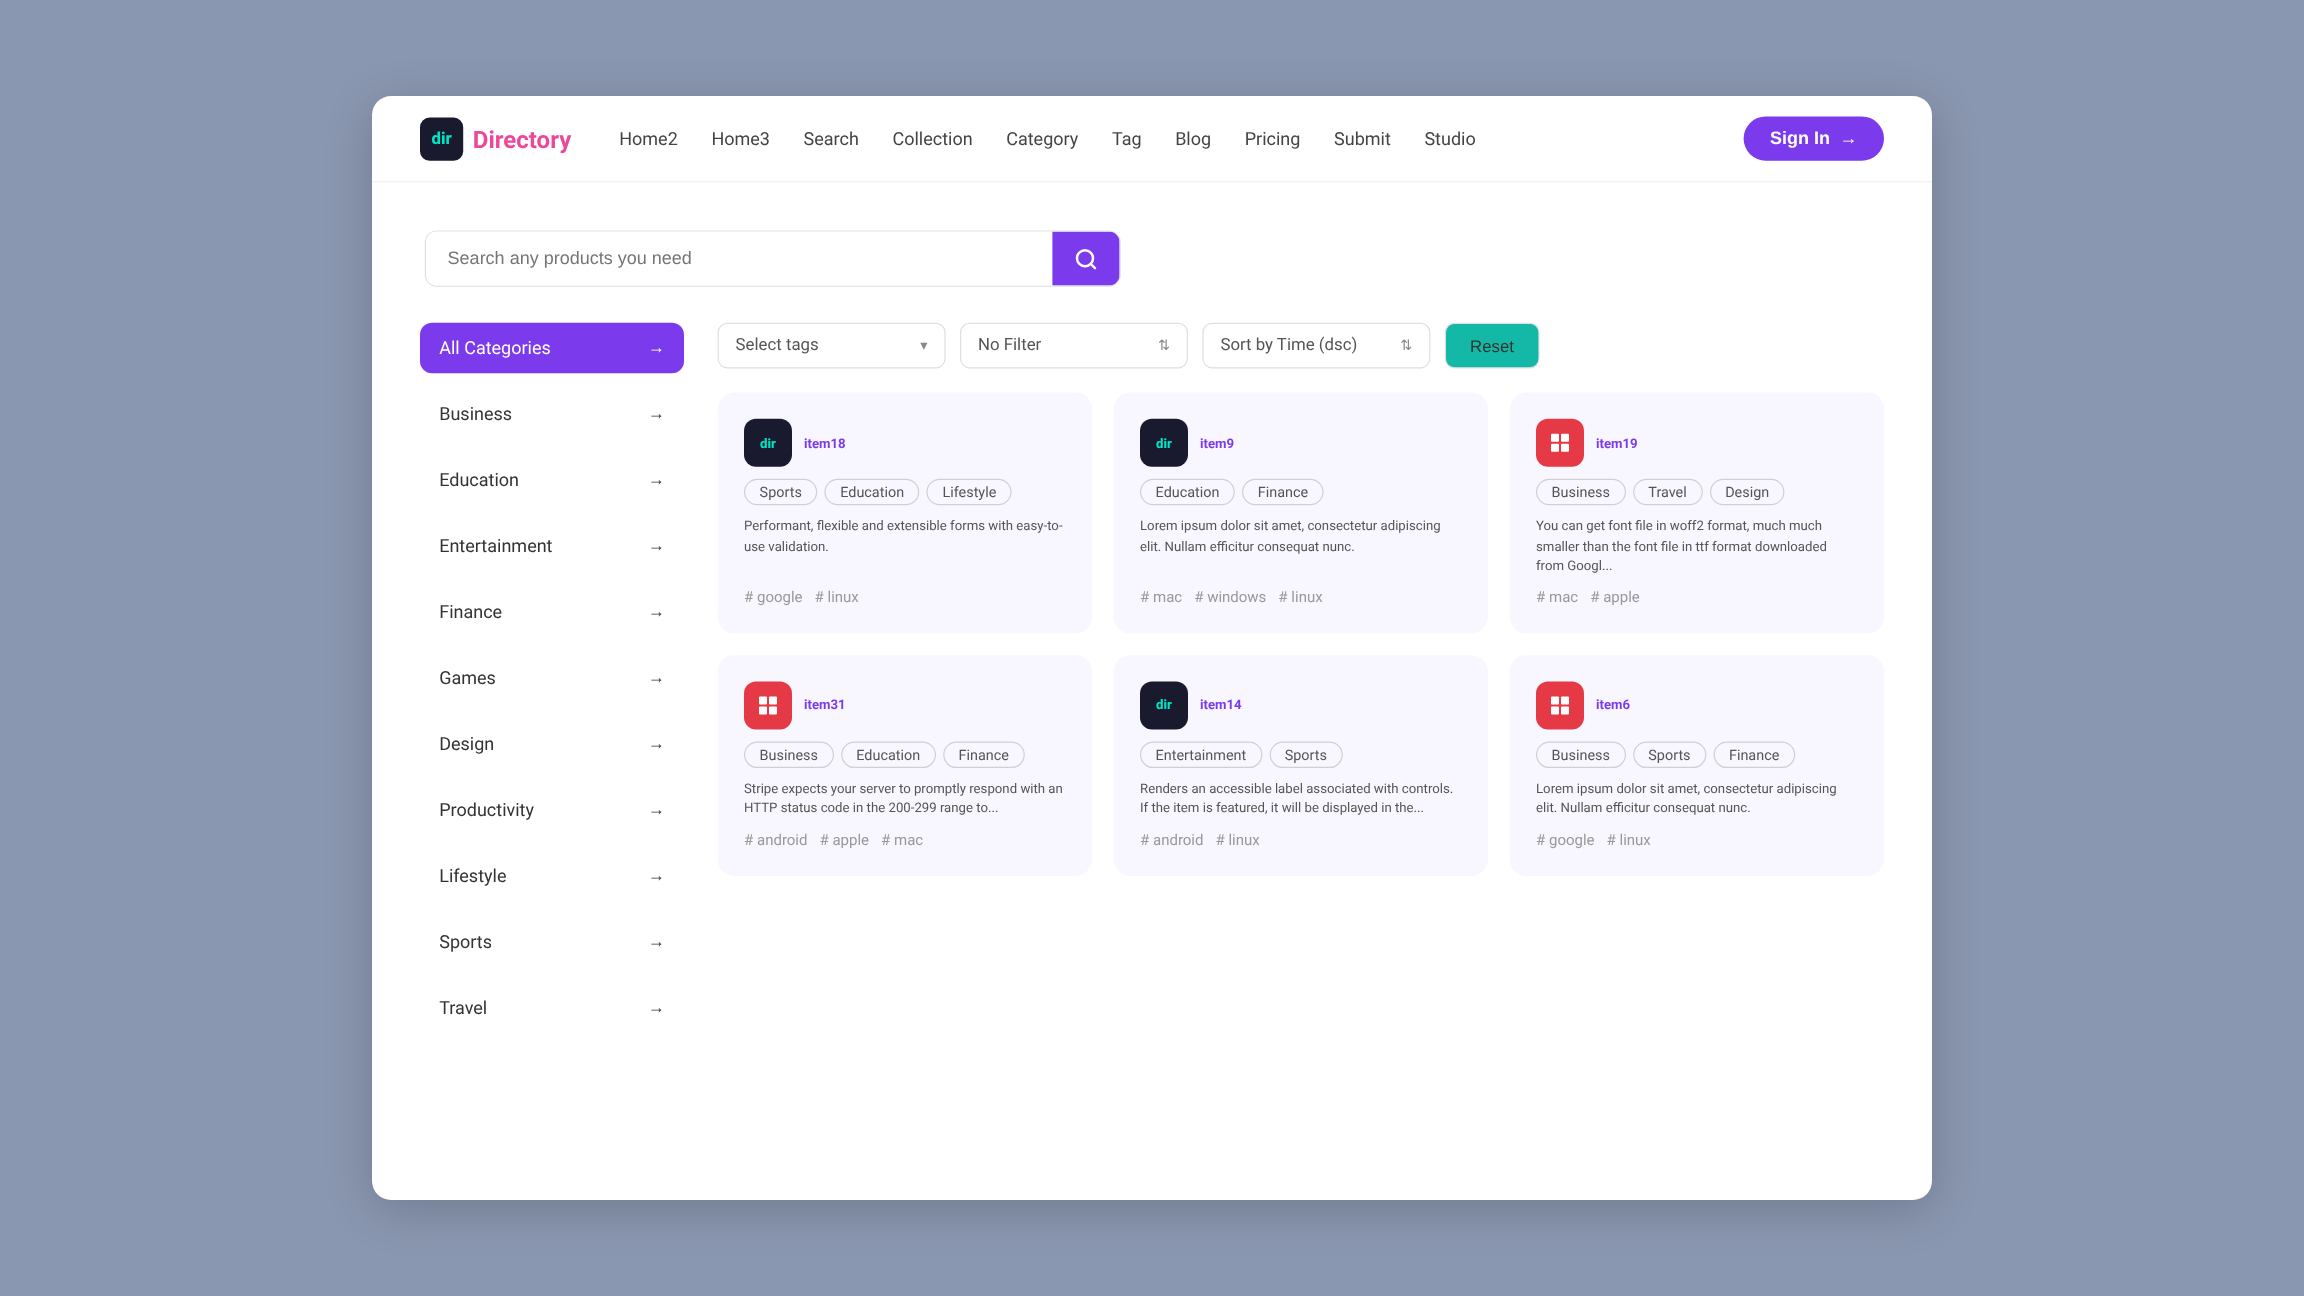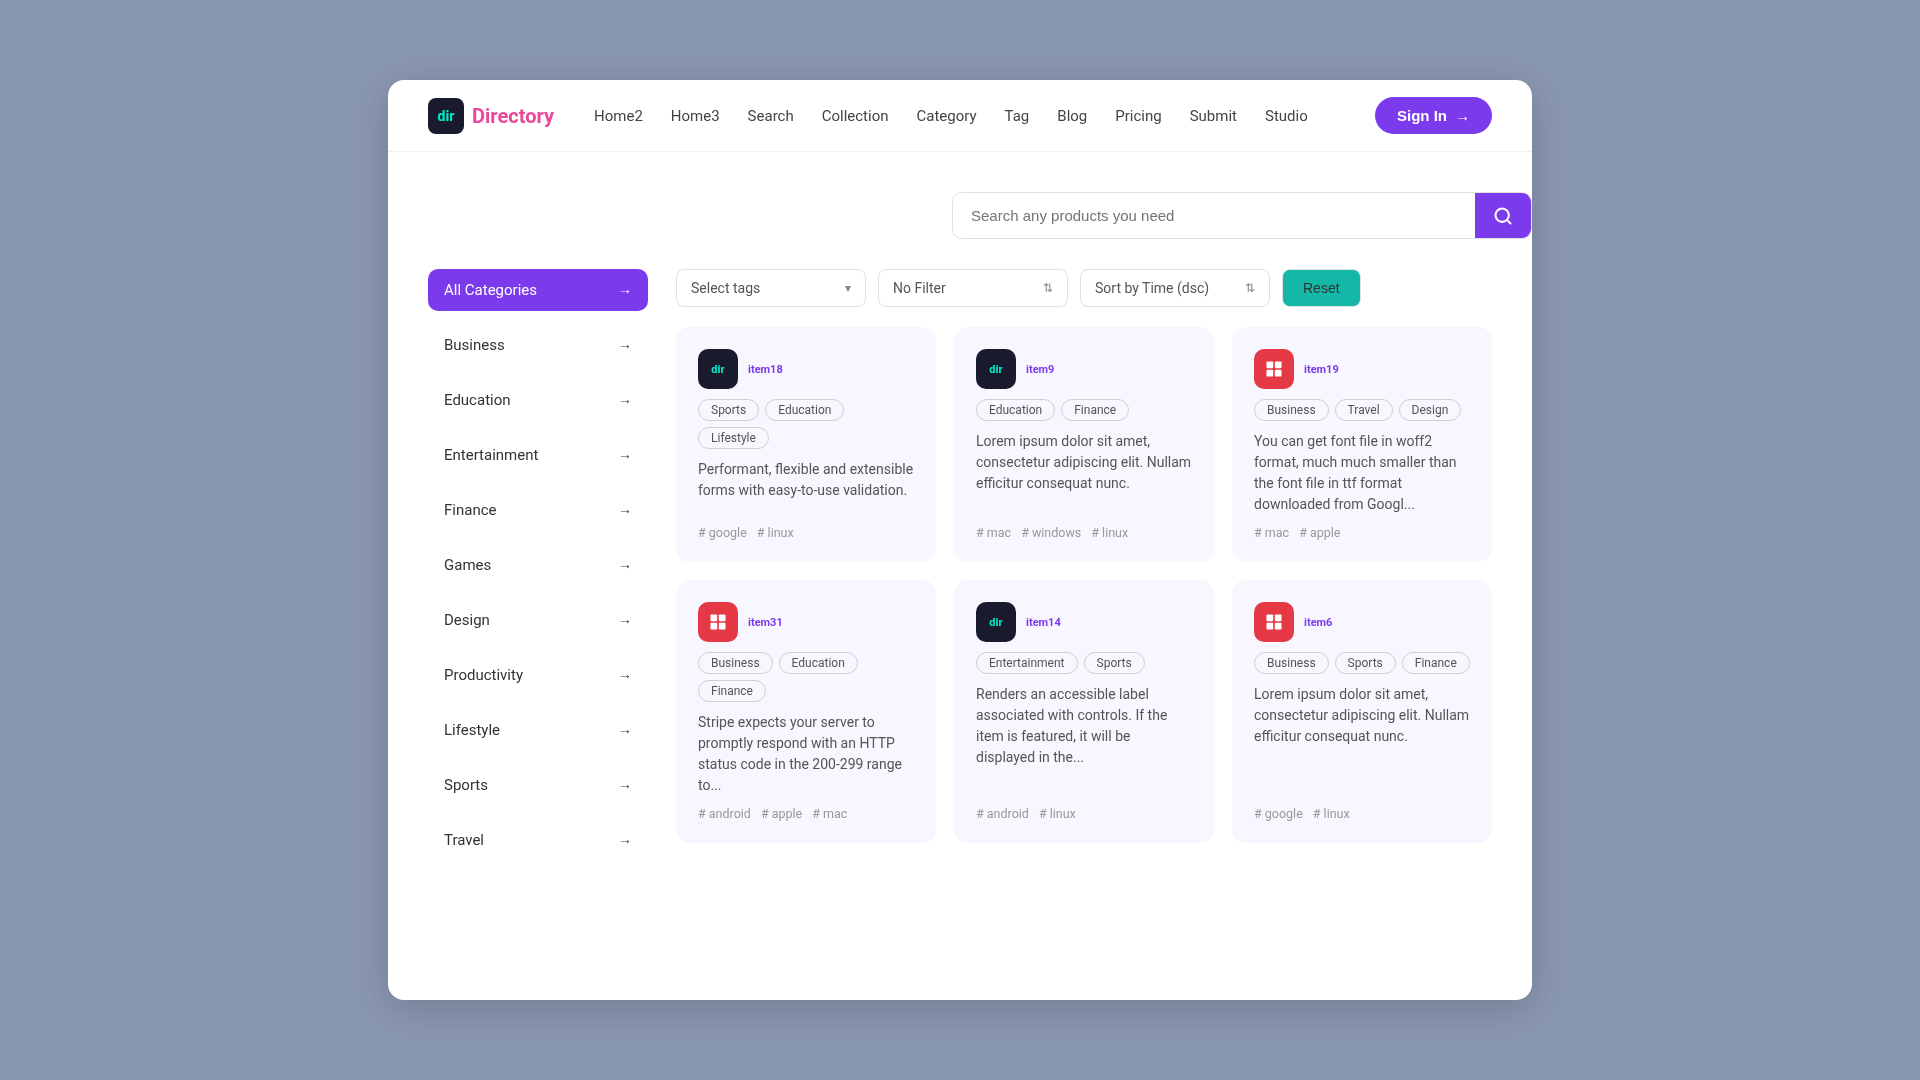--- a/index.html
+++ b/index.html
@@ -7,21 +7,21 @@
       background: #8a97b0;
       min-height: 100vh;
       display: flex;
       align-items: center;
       justify-content: center;
       font-family: -apple-system, BlinkMacSystemFont, 'Segoe UI', Roboto, sans-serif;
     }
     .app-window {
       background: #ffffff;
       border-radius: 16px;
-      width: 1144px;
+      width: 1300px;
       min-height: 920px;
       box-shadow: 0 8px 40px rgba(0,0,0,0.18);
       overflow: hidden;
       padding-bottom: 36px;
     }
     
     .header {
       display: flex;
       align-items: center;
       padding: 0 40px;
@@ -76,22 +76,23 @@
       font-size: 15px;
       font-weight: 600;
       cursor: pointer;
       display: flex;
       align-items: flex-start;
       gap: 8px;
     }
     
     .search-section {
       display: flex;
-      justify-content: flex-end;
+      justify-content: flex-start;
       padding: 40px 0 30px;
+      margin-left: 44px;
     }
     .search-wrapper {
       display: flex;
       width: 580px;
       border: 1.5px solid #e0e0e0;
       border-radius: 10px;
       overflow: hidden;
     }
     .search-input {
       flex: 1;
@@ -218,21 +219,21 @@
       gap: 6px;
     }
     .card-tag {
       border: 1.5px solid #d0d0d0;
       border-radius: 20px;
       padding: 3px 12px;
       font-size: 12px;
       color: #555;
     }
     .card-desc {
-      font-size: 14px;
+      font-size: 11px;
       color: #555;
       line-height: 1.5;
       flex: 1;
     }
     .card-hashtags {
       display: flex;
       gap: 10px;
       flex-wrap: wrap;
     }
     .card-hash {

